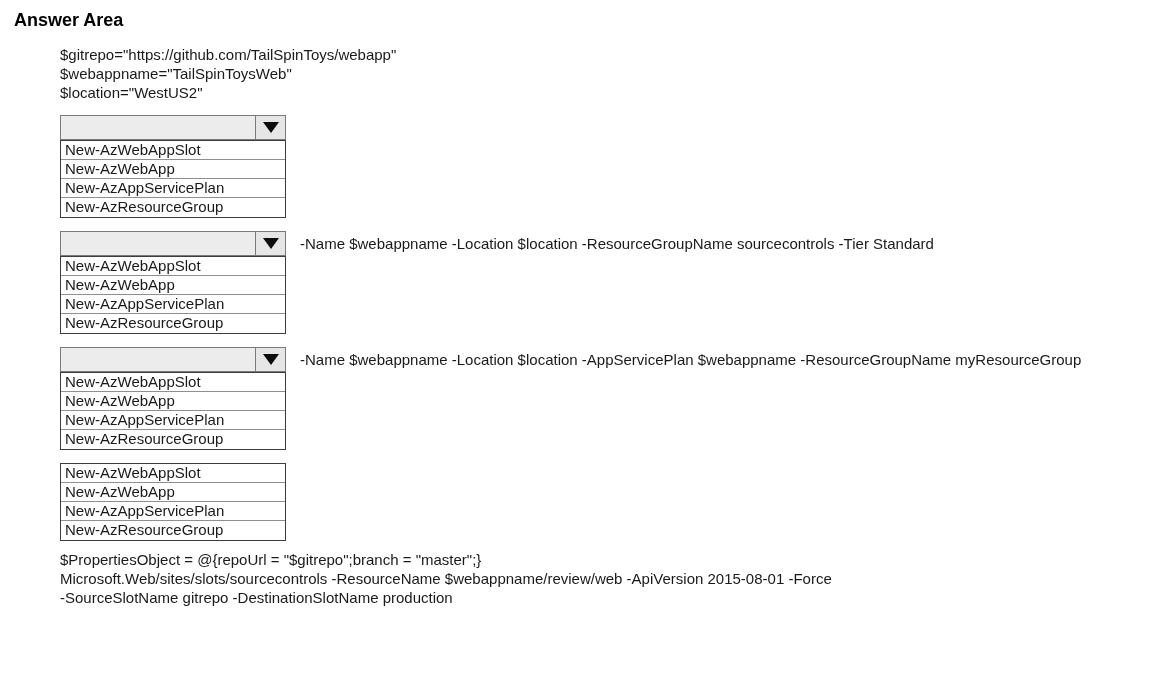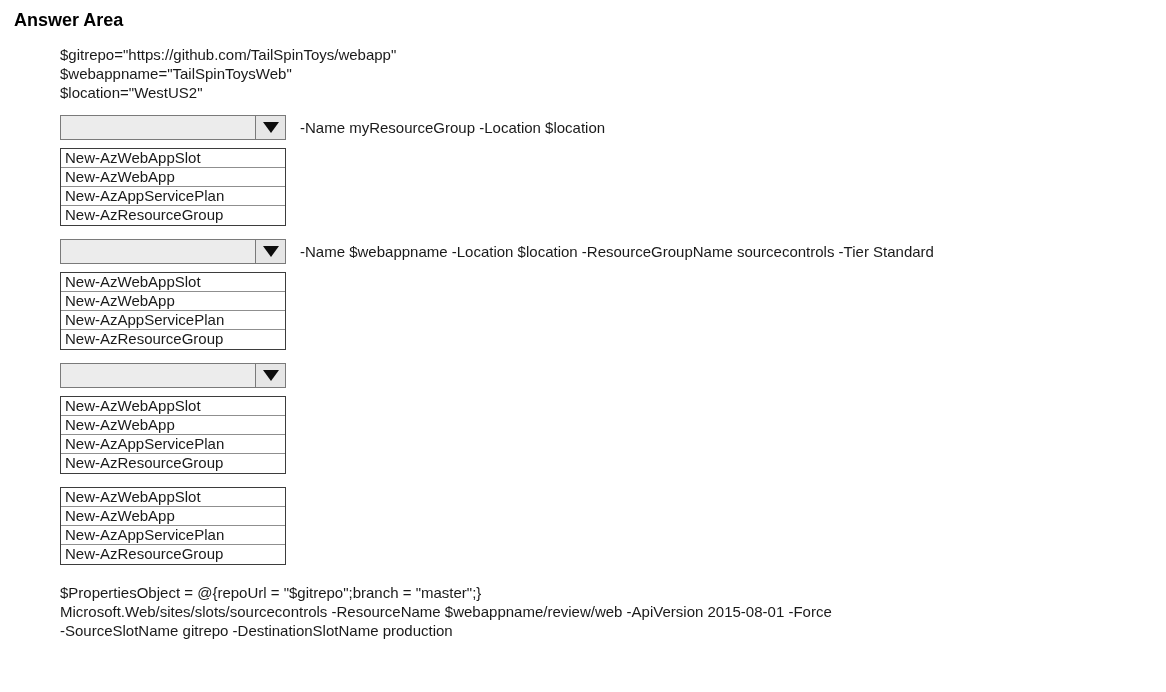--- a/index.html
+++ b/index.html
@@ -52,36 +52,36 @@
     border-right: 8px solid transparent;
     border-top: 11px solid #0d0d0d;
   }
   .cmd-args {
     font-size: 15px;
     margin-left: 14px;
     white-space: nowrap;
   }
   .options-list {
     width: 226px;
-    margin-top: 8px;
+    margin-top: 0;
     background: #ffffff;
     border: 1px solid #3d3d3d;
   }
   .option {
     font-size: 15px;
     height: 19px;
     line-height: 18px;
     padding: 0 4px;
     border-bottom: 1px solid #8f8f8f;
     white-space: nowrap;
     overflow: hidden;
     cursor: pointer;
   }
   .option:last-child { border-bottom: none; }
-  .code-block.bottom { margin-top: 18px; }
+  .code-block.bottom { margin-top: 9px; }
 </style>
 </head>
 <body>
 
 <div>
   <div class="page-title">Answer Area</div>
 
   <div class="content">
 
     <div class="code-block top">
@@ -91,21 +91,20 @@
     </div>
 
     <div class="dropdown-block">
       <div class="dropdown-row">
         <div class="select-box">
           <span class="select-value"></span>
           <span class="select-arrow-btn">
             <span class="arrow-down"></span>
           </span>
         </div>
-        <span class="cmd-args">-Name myResourceGroup -Location $location</span>
       </div>
       <div class="options-list">
         <div class="option">New-AzWebAppSlot</div>
         <div class="option">New-AzWebApp</div>
         <div class="option">New-AzAppServicePlan</div>
         <div class="option">New-AzResourceGroup</div>
       </div>
     </div>
 
     <div class="dropdown-block">
@@ -127,20 +126,21 @@
     </div>
 
     <div class="dropdown-block">
       <div class="dropdown-row">
         <div class="select-box">
           <span class="select-value"></span>
           <span class="select-arrow-btn">
             <span class="arrow-down"></span>
           </span>
         </div>
+        <span class="cmd-args">-Name $webappname -Location $location -AppServicePlan $webappname -ResourceGroupName myResourceGroup</span>
       </div>
       <div class="options-list">
         <div class="option">New-AzWebAppSlot</div>
         <div class="option">New-AzWebApp</div>
         <div class="option">New-AzAppServicePlan</div>
         <div class="option">New-AzResourceGroup</div>
       </div>
     </div>
 
     <div class="dropdown-block">

